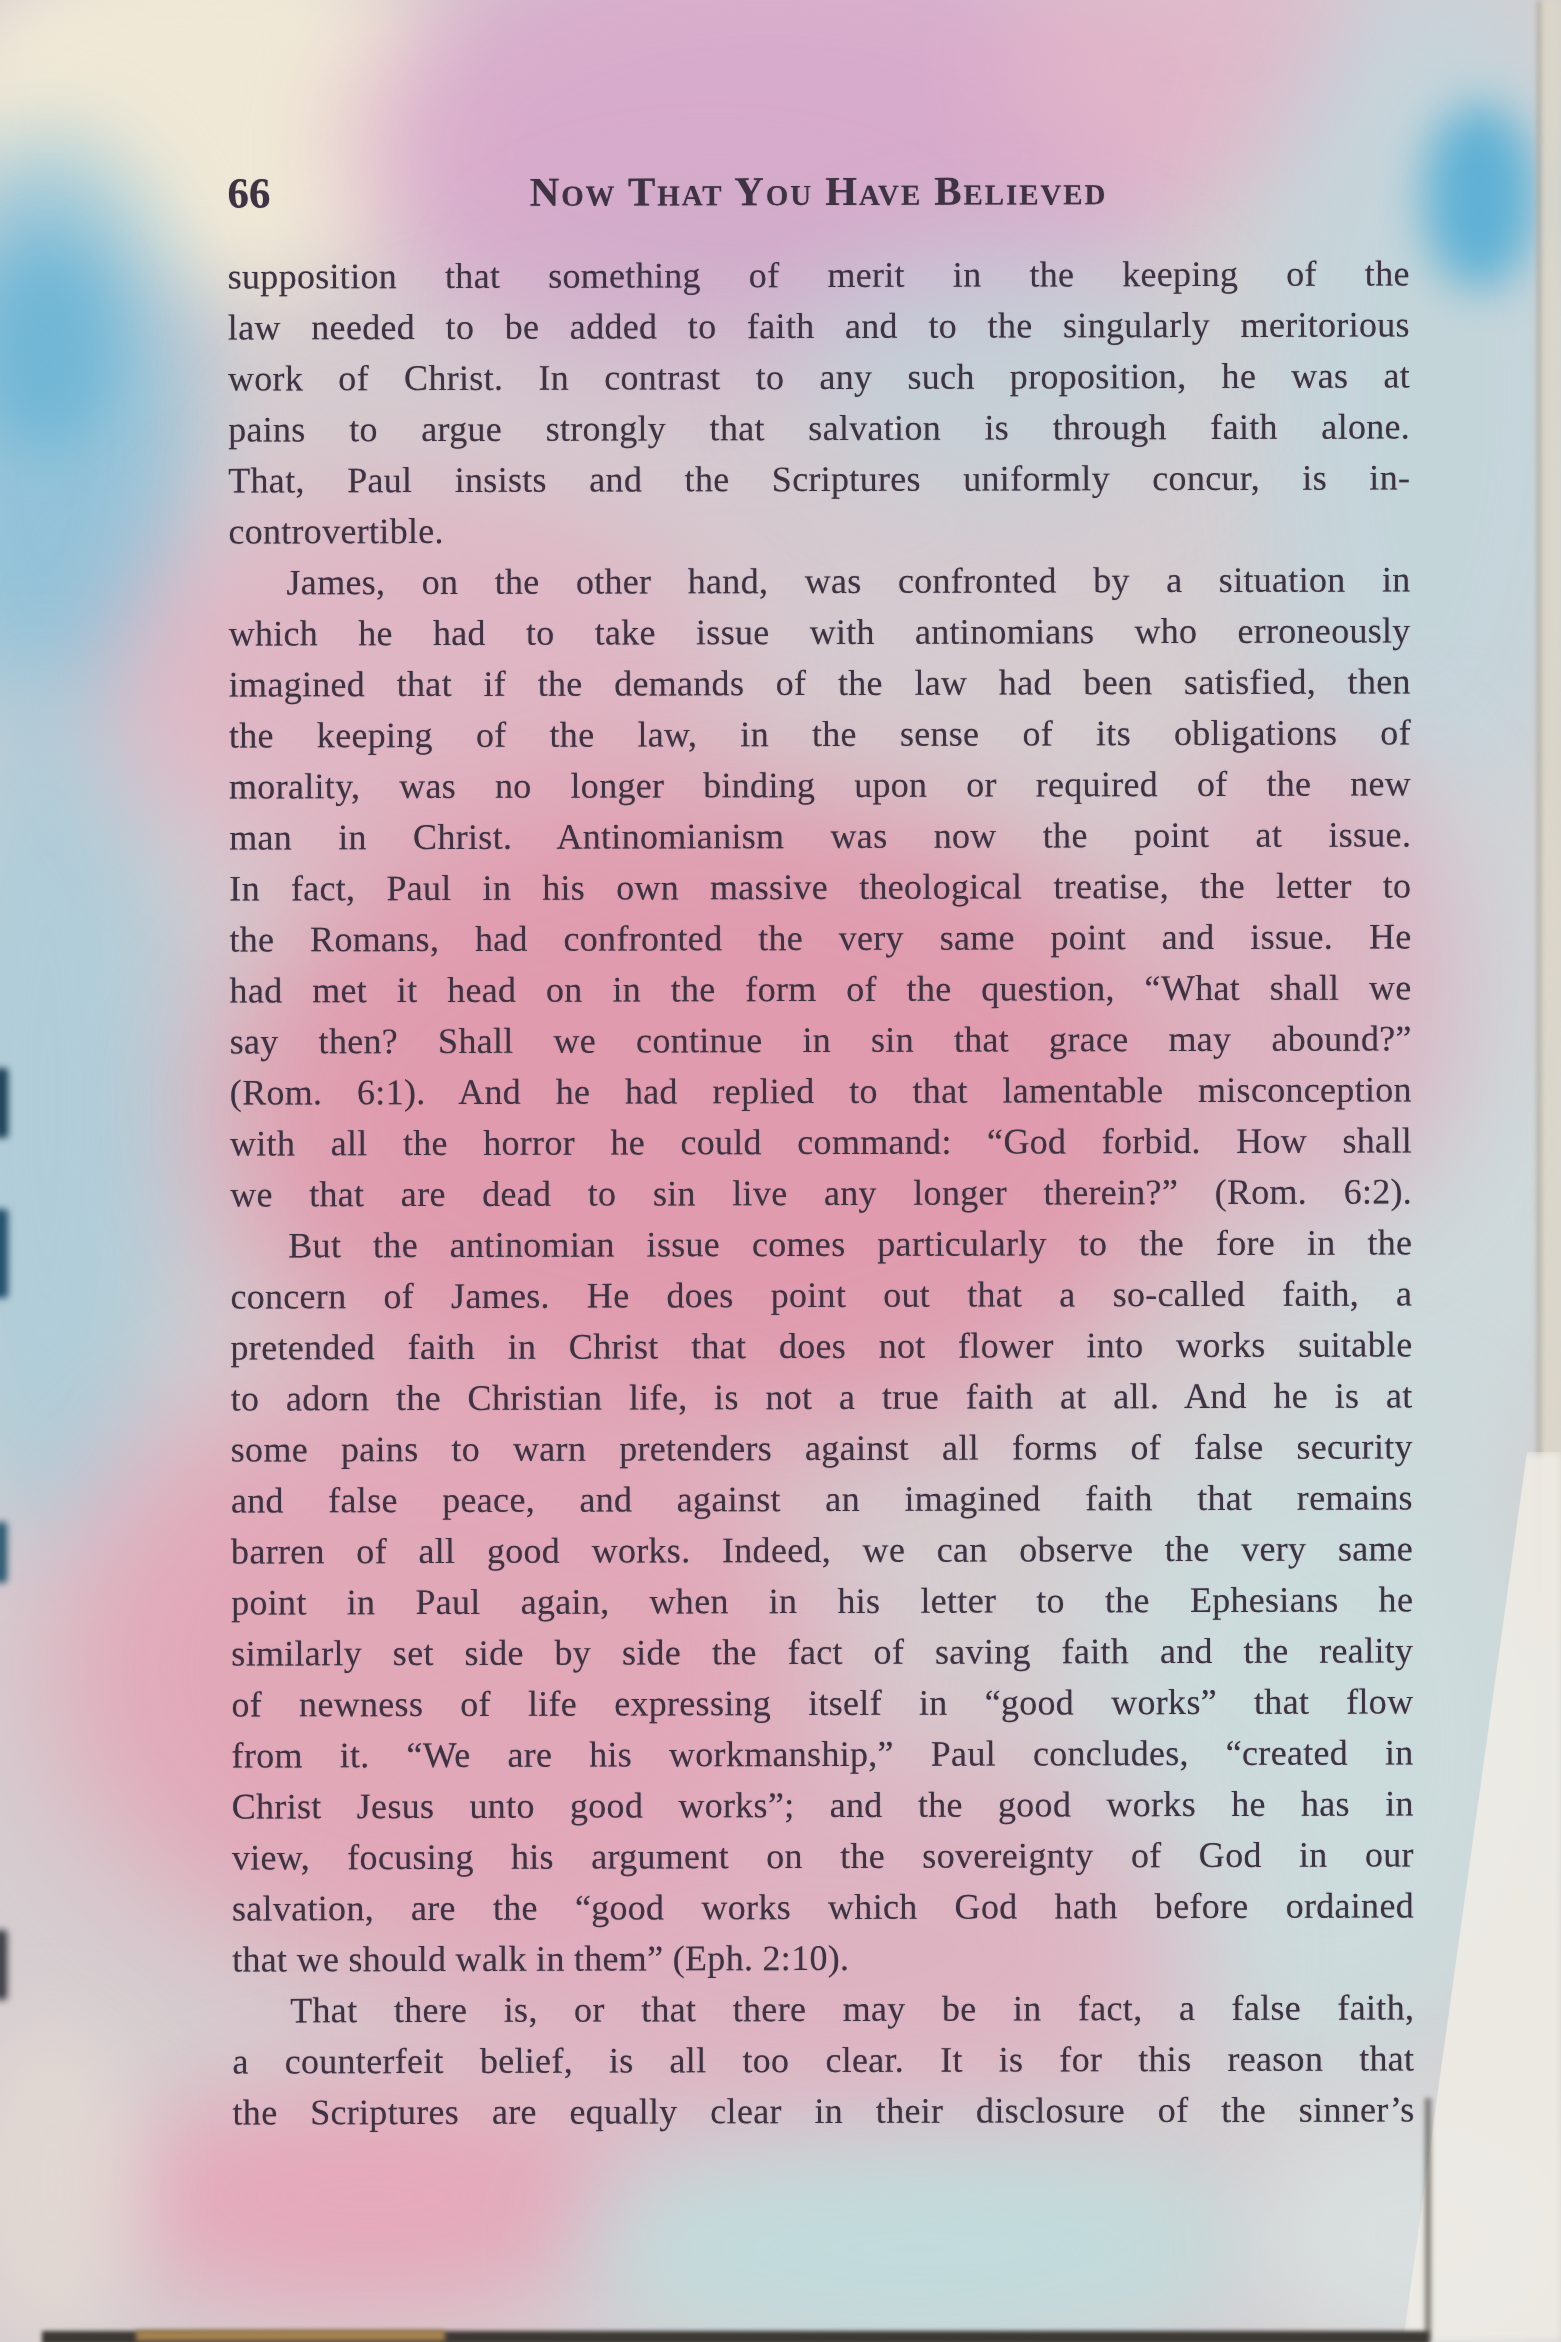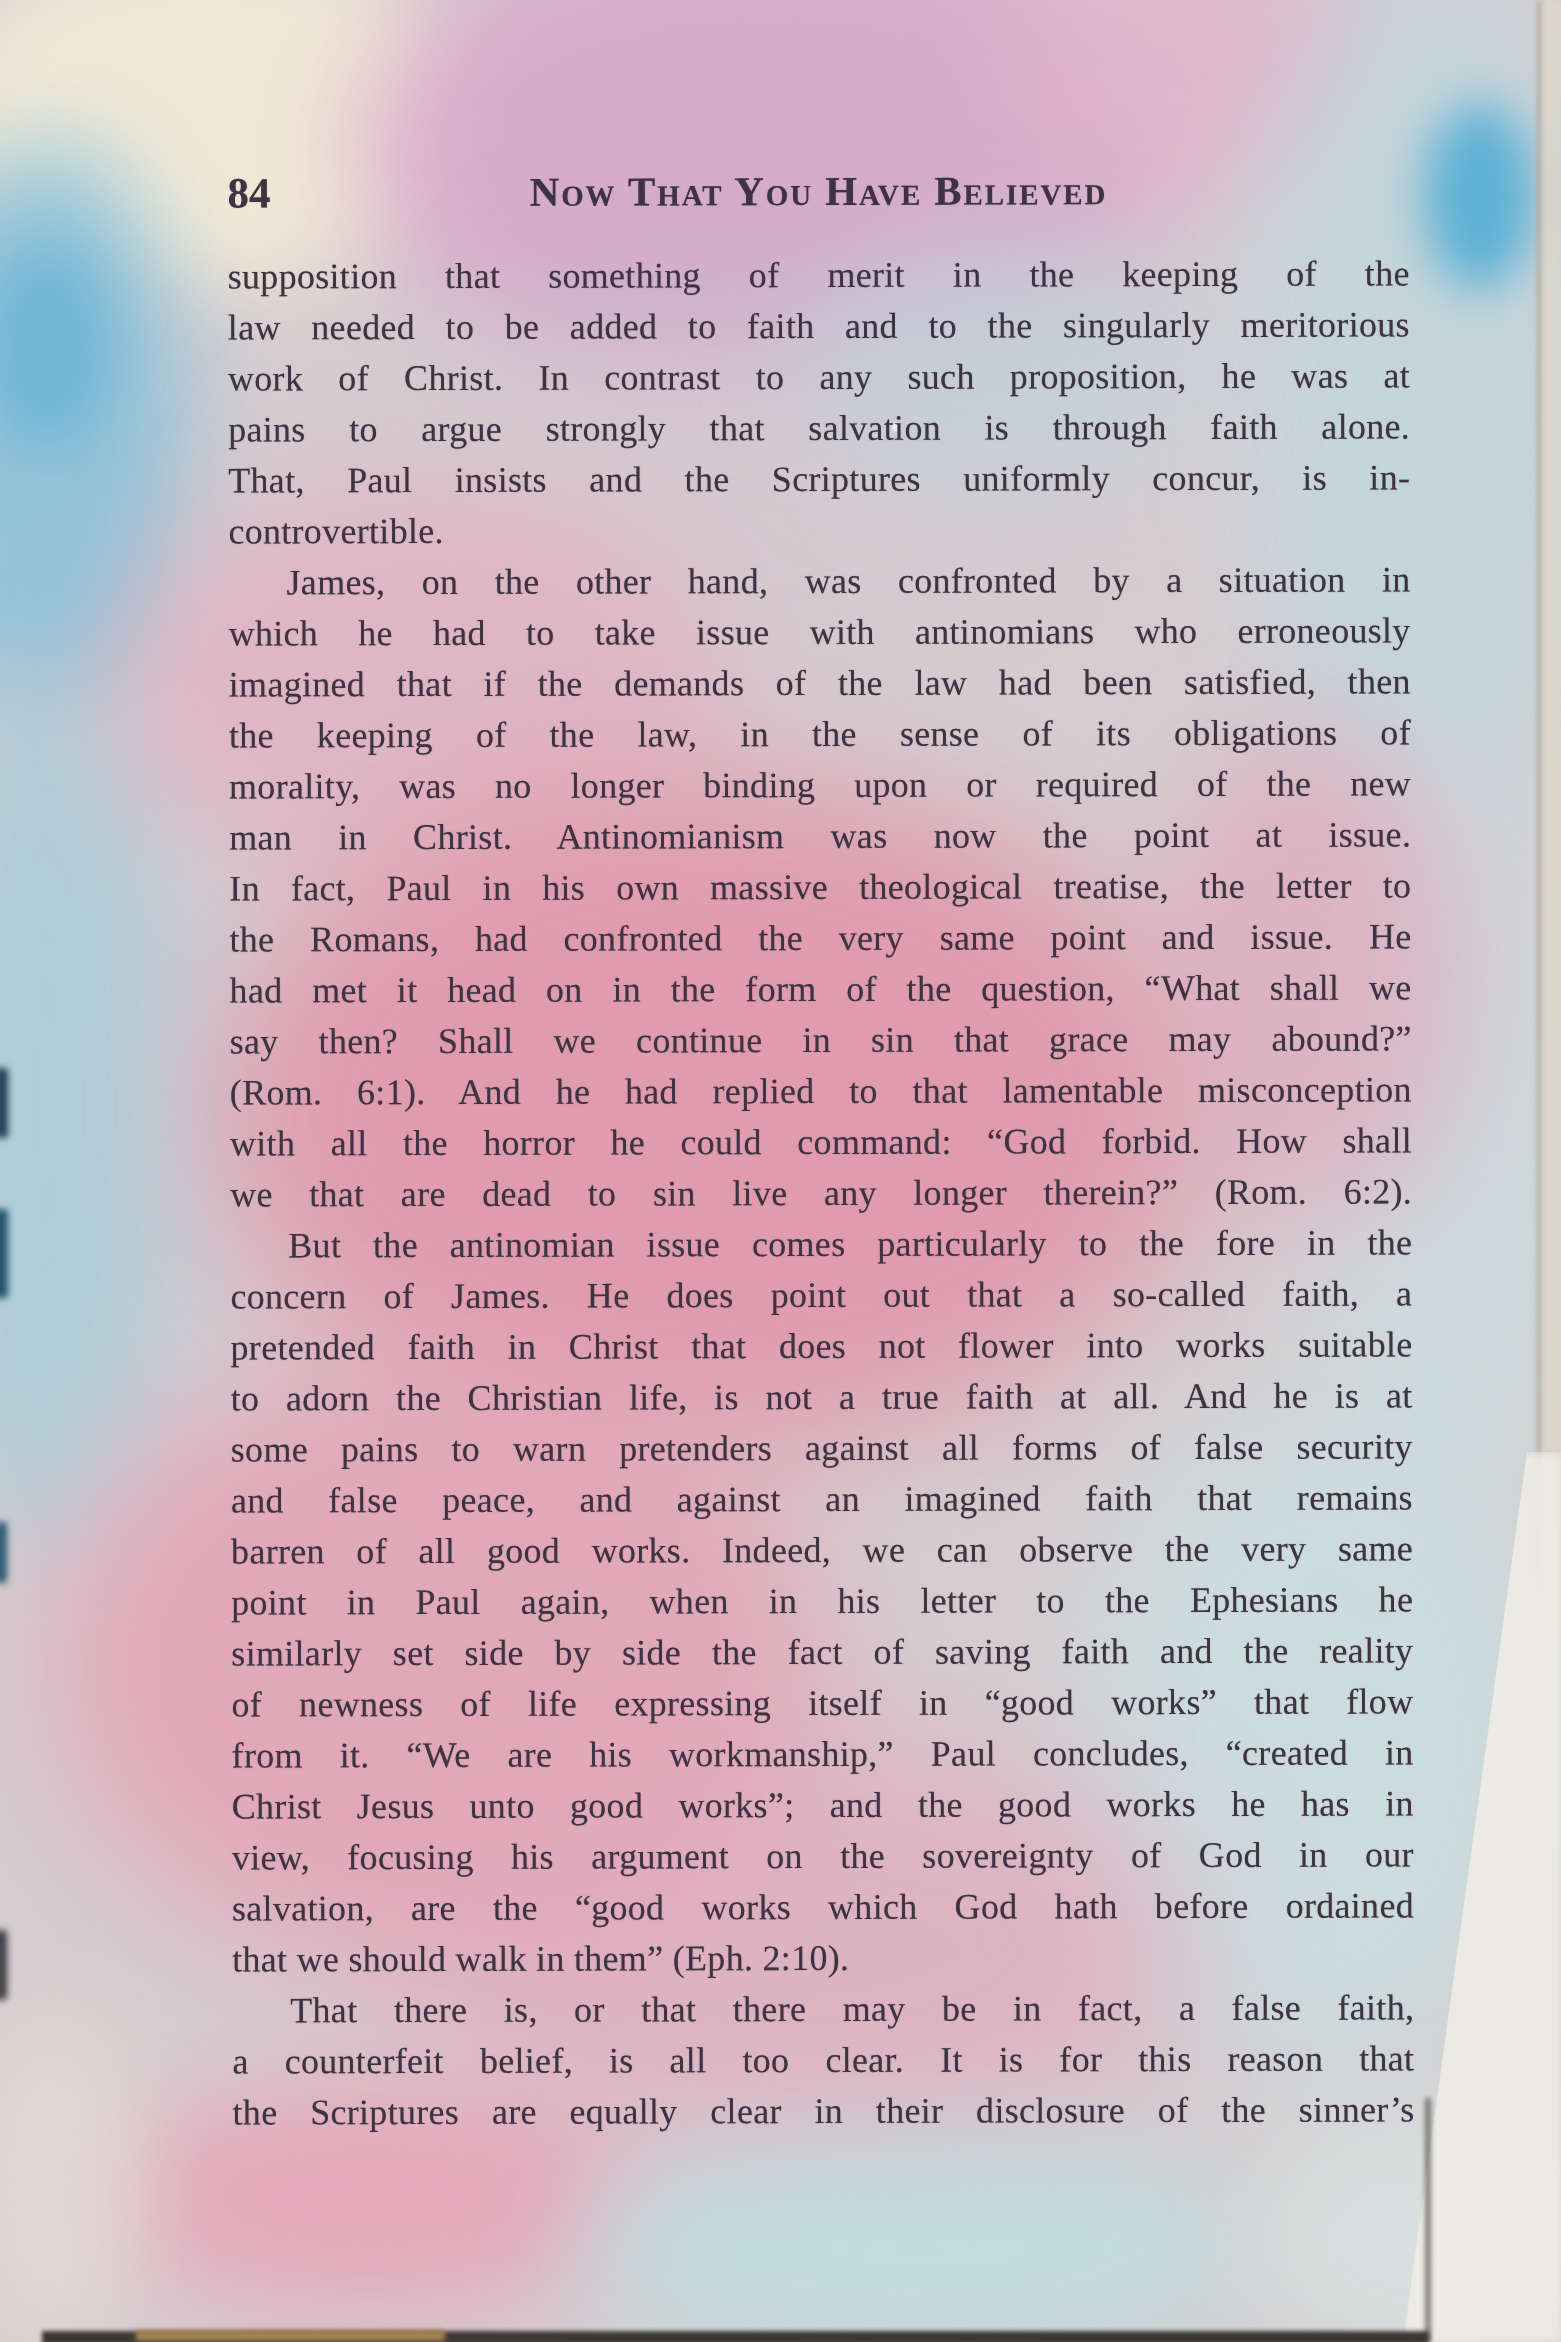--- a/index.html
+++ b/index.html
@@ -112,21 +112,21 @@
   <div class="bottom-edge"></div>
   <div class="bottom-tan"></div>
   <div class="lm lm1"></div>
   <div class="lm lm2"></div>
   <div class="lm lm3"></div>
   <div class="lm lm4"></div>
   <div class="fleck"></div>
 
   <div class="content">
     <div class="page-header">
-      <span class="page-num">84</span>
+      <span class="page-num">66</span>
       <div class="running-title">Now That You Have Believed</div>
     </div>
     <div class="text-block">
       <div class="line">supposition that something of merit in the keeping of the</div>
       <div class="line">law needed to be added to faith and to the singularly meritorious</div>
       <div class="line">work of Christ. In contrast to any such proposition, he was at</div>
       <div class="line">pains to argue strongly that salvation is through faith alone.</div>
       <div class="line">That, Paul insists and the Scriptures uniformly concur, is in-</div>
       <div class="line short">controvertible.</div>
       <div class="line indent">James, on the other hand, was confronted by a situation in</div>

